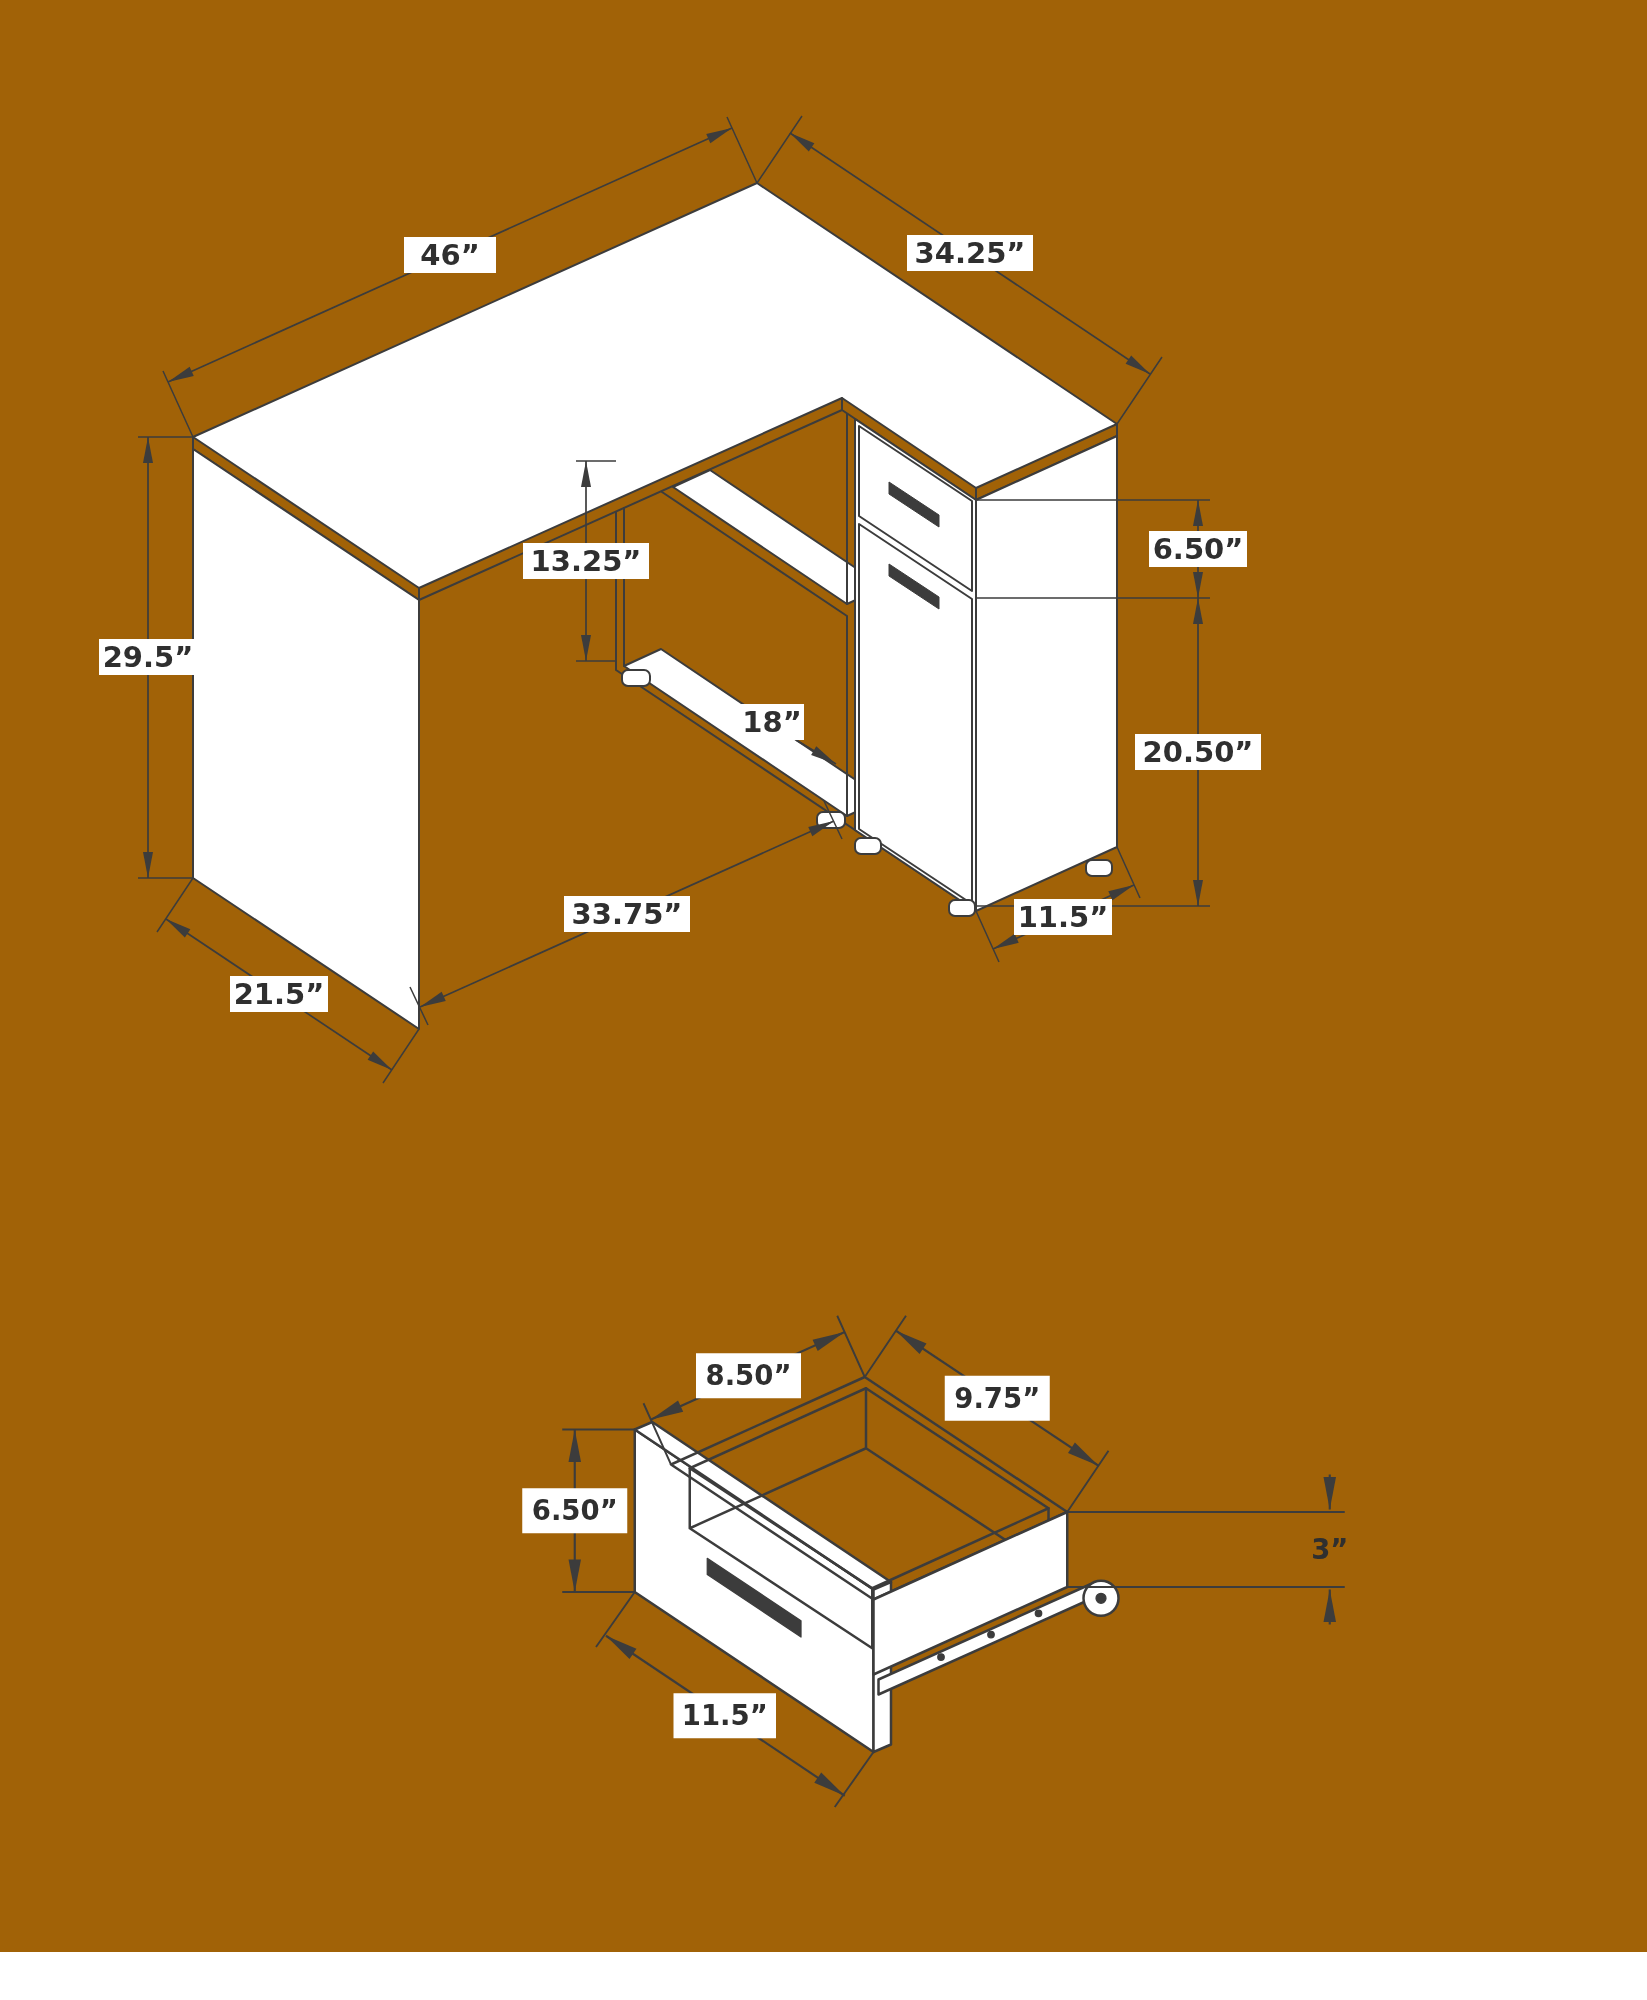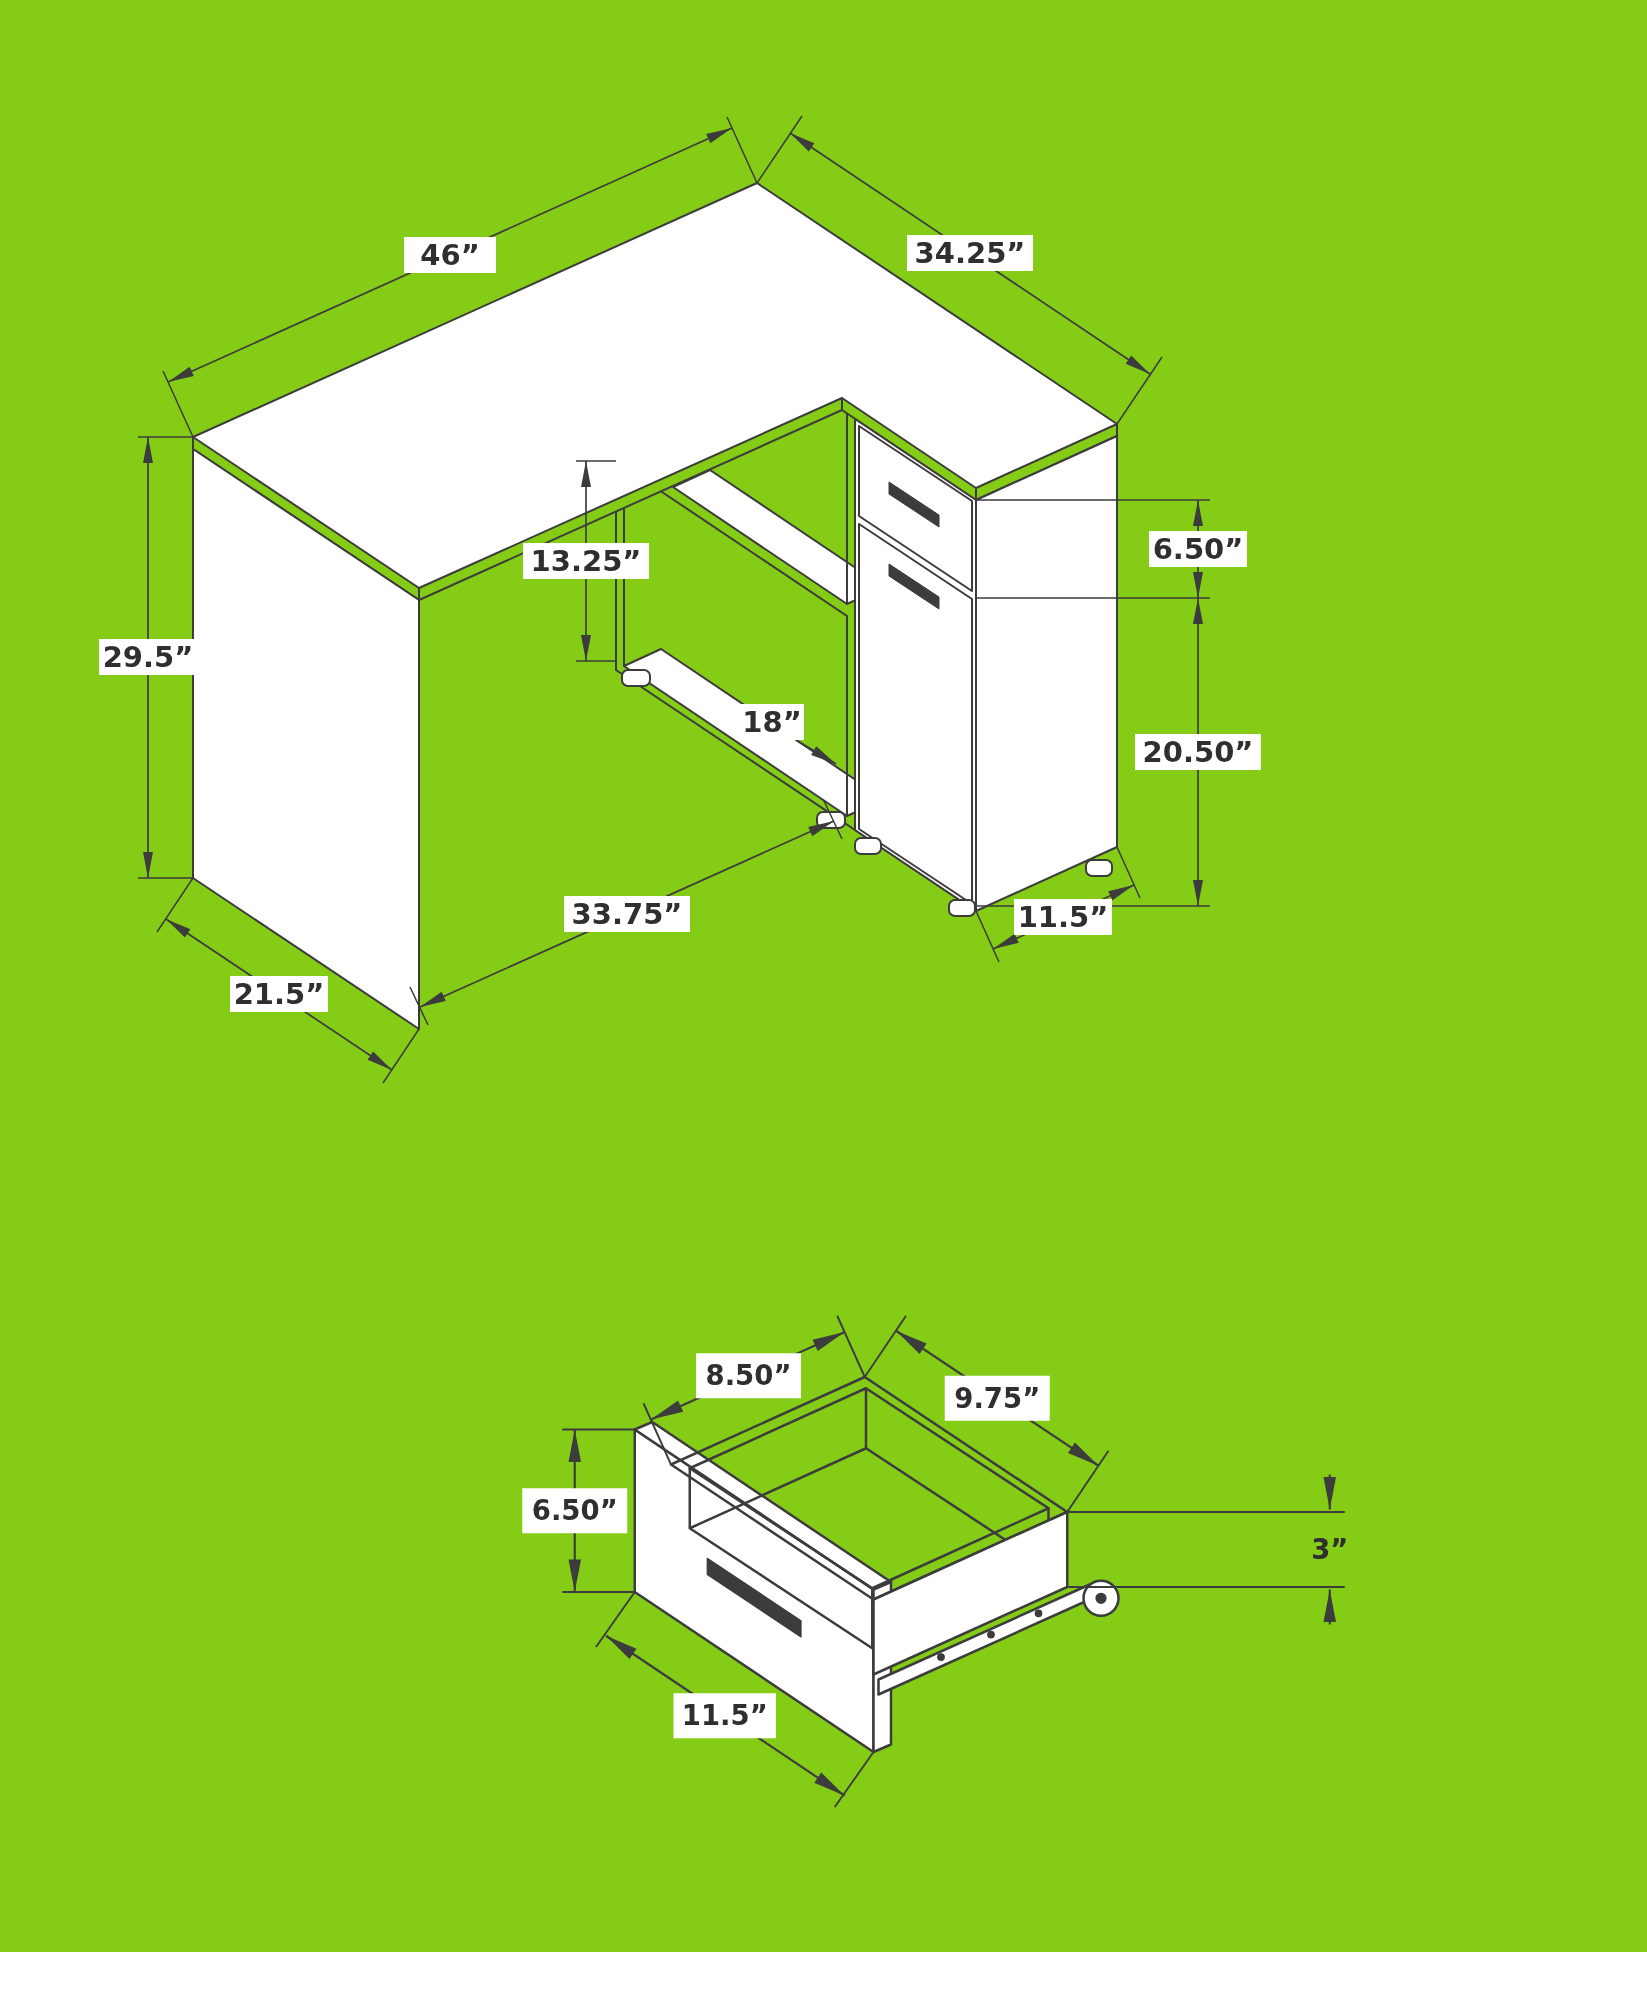--- a/index.html
+++ b/index.html
@@ -1,16 +1,16 @@
 <!DOCTYPE html>
 <html><head>
 <meta charset="utf-8">
 <style>
   html,body{margin:0;padding:0;background:#ffffff;}
-  .stage{width:1647px;height:1952px;position:relative;background:#84cc16;overflow:hidden;}
+  .stage{width:1647px;height:1952px;position:relative;background:#a16207;overflow:hidden;}
   svg{display:block;}
   .obj{fill:#ffffff;stroke:#3c3c3c;stroke-width:2;stroke-linejoin:round;stroke-linecap:round;}
   .ln{fill:none;stroke:#3c3c3c;stroke-width:2;stroke-linejoin:round;stroke-linecap:round;}
   .dark{fill:#3c3c3c;stroke:#3c3c3c;stroke-width:1;stroke-linejoin:round;}
   .dim{fill:none;stroke:#3c3c3c;stroke-width:1.7;}
   .ext{fill:none;stroke:#3c3c3c;stroke-width:1.5;}
   .lblbox{fill:#ffffff;stroke:none;}
   text{font-family:"DejaVu Sans","Liberation Sans",sans-serif;font-weight:bold;fill:#2f2f2f;text-anchor:middle;}
   .lbl{font-size:29px;}
   .lbl-sm{font-size:22px;}

